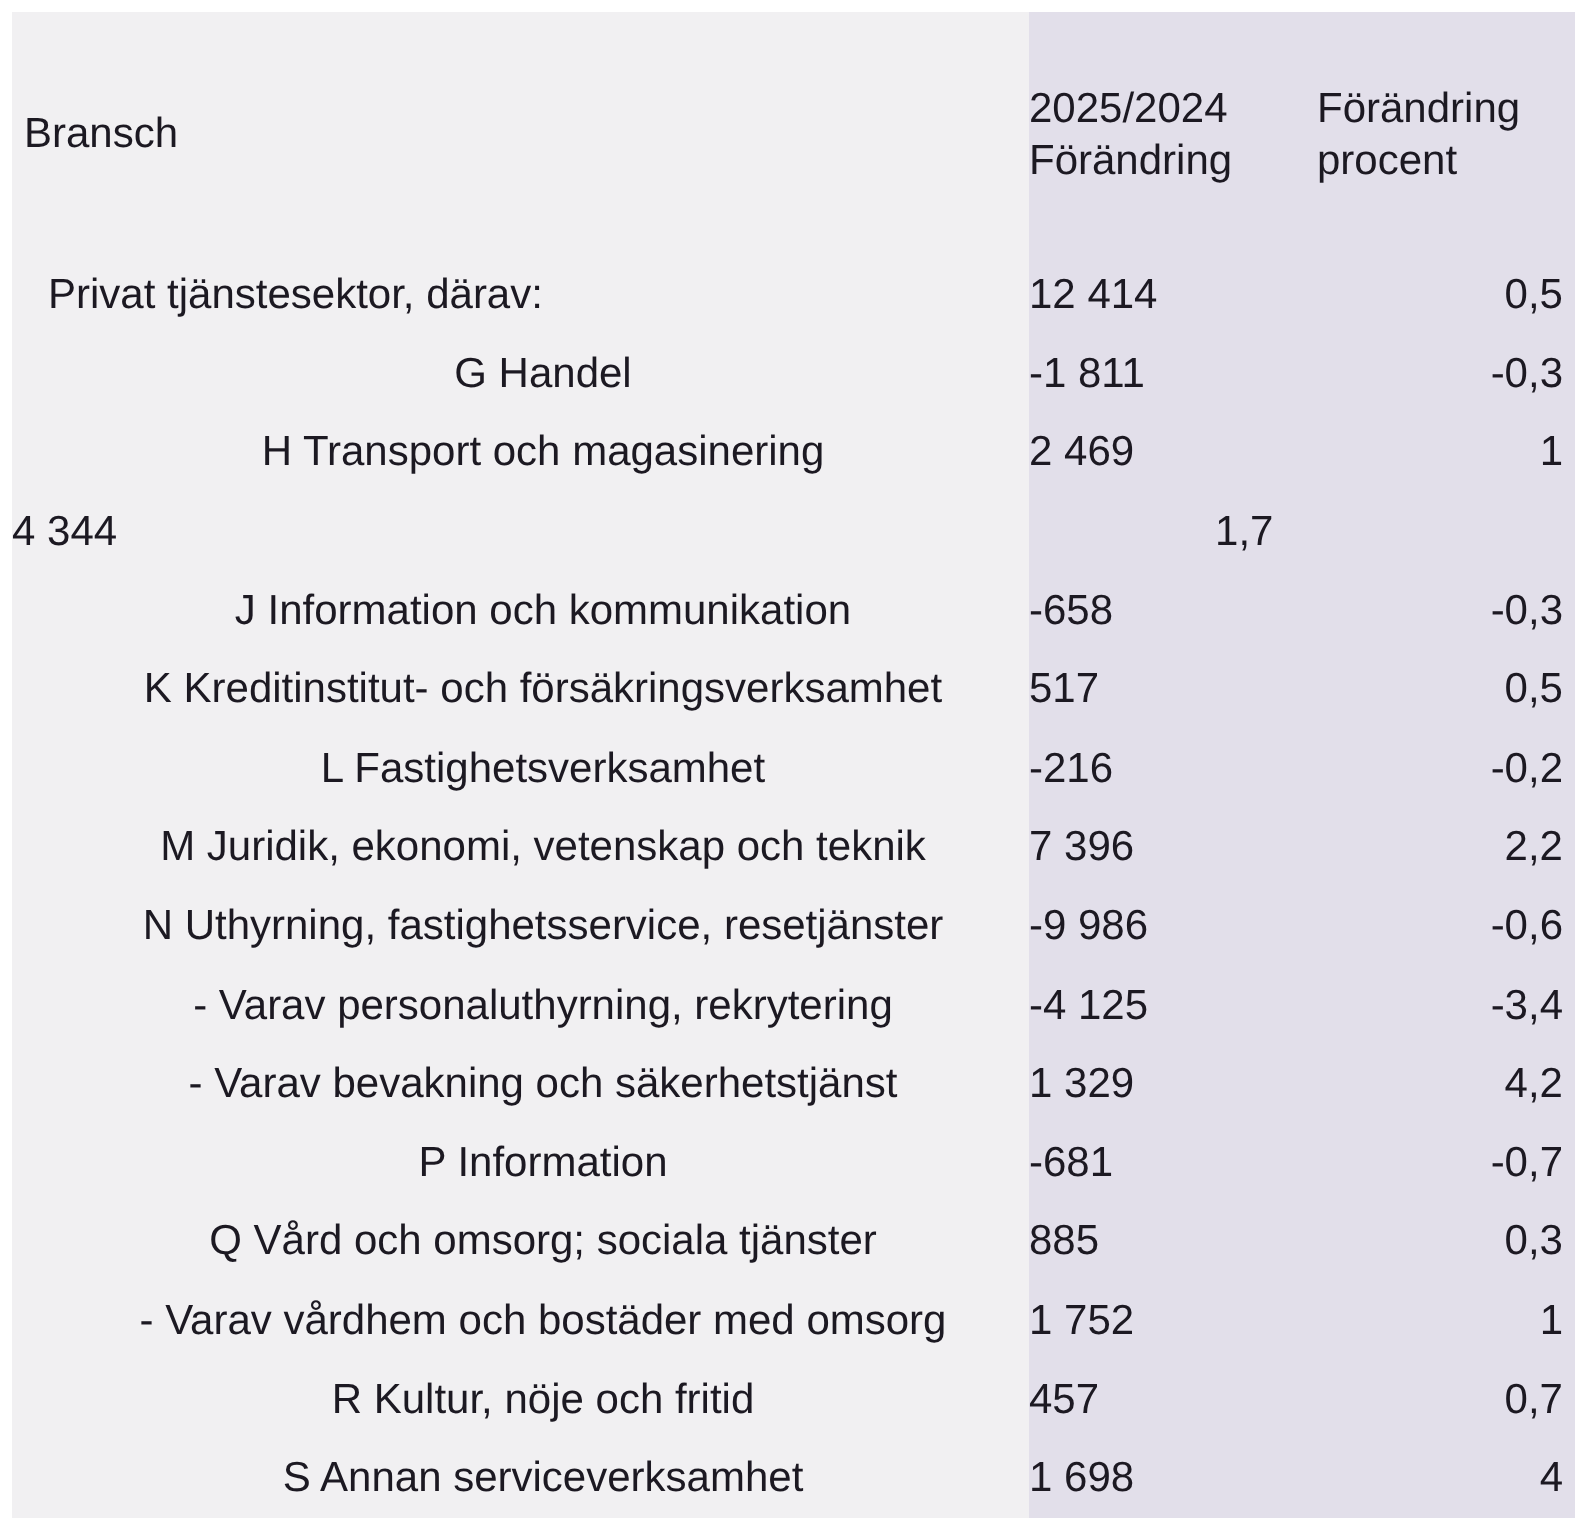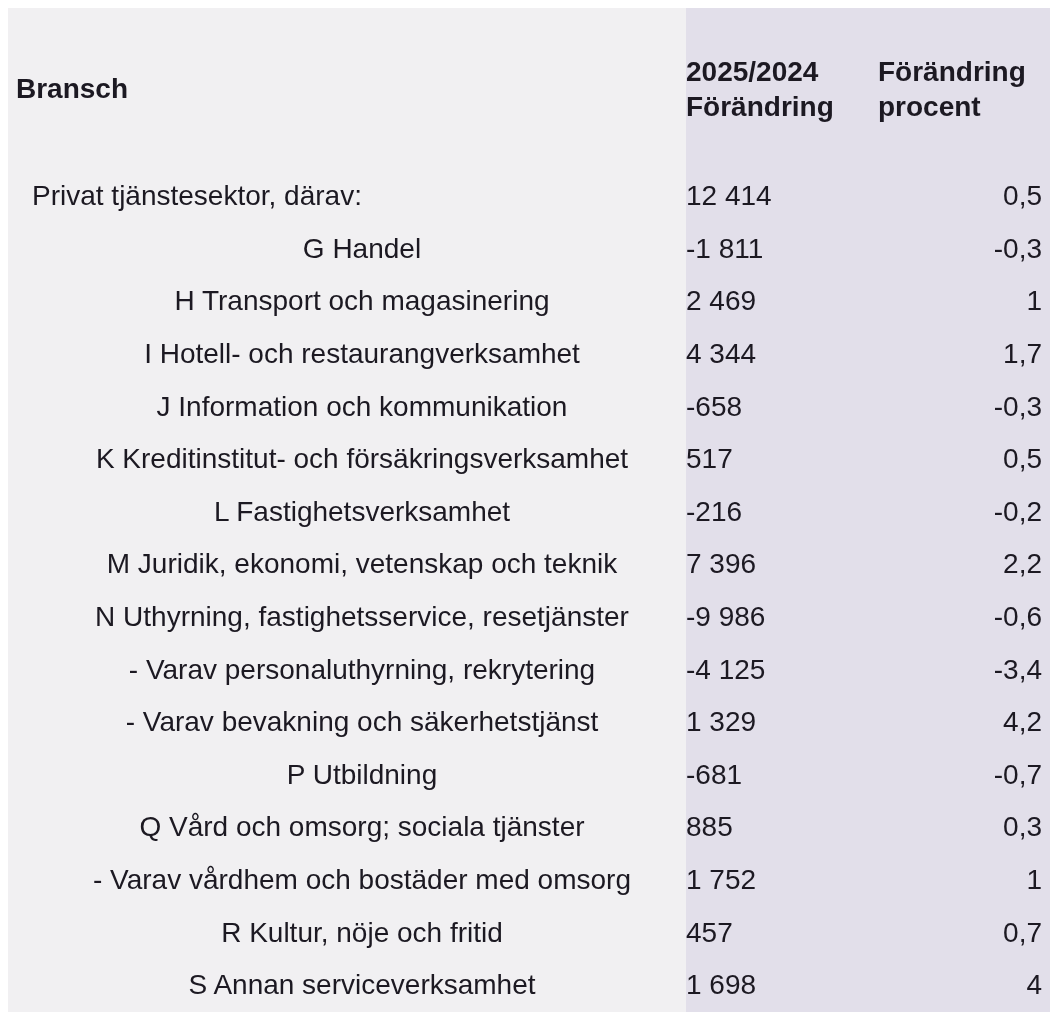--- a/index.html
+++ b/index.html
@@ -32,21 +32,21 @@
     position: relative;
     z-index: 1;
   }
   .grid-row {
     display: grid;
     grid-template-columns: 678px 171px 193px;
     align-items: center;
   }
   .header-row {
     height: 162px;
-    font-weight: bold;
+    font-weight: normal;
     font-size: 28px;
   }
   .header-row .col1 {
     padding-left: 8px;
   }
   .hdr-lines {
     line-height: 35px;
     white-space: nowrap;
   }
   .header-row .col2 { }
@@ -107,21 +107,20 @@
     <div class="percent">-0,3</div>
   </div>
 
   <div class="grid-row data-row indent-1">
     <div class="label">H Transport och magasinering</div>
     <div class="change">2 469</div>
     <div class="percent">1</div>
   </div>
 
   <div class="grid-row data-row indent-1">
-    <div class="label">I Hotell- och restaurangverksamhet</div>
     <div class="change">4 344</div>
     <div class="percent">1,7</div>
   </div>
 
   <div class="grid-row data-row indent-1">
     <div class="label">J Information och kommunikation</div>
     <div class="change">-658</div>
     <div class="percent">-0,3</div>
   </div>
 
@@ -155,21 +154,21 @@
     <div class="percent">-3,4</div>
   </div>
 
   <div class="grid-row data-row indent-1">
     <div class="label">- Varav bevakning och säkerhetstjänst</div>
     <div class="change">1 329</div>
     <div class="percent">4,2</div>
   </div>
 
   <div class="grid-row data-row indent-1">
-    <div class="label">P Utbildning</div>
+    <div class="label">P Information</div>
     <div class="change">-681</div>
     <div class="percent">-0,7</div>
   </div>
 
   <div class="grid-row data-row indent-1">
     <div class="label">Q Vård och omsorg; sociala tjänster</div>
     <div class="change">885</div>
     <div class="percent">0,3</div>
   </div>
 

